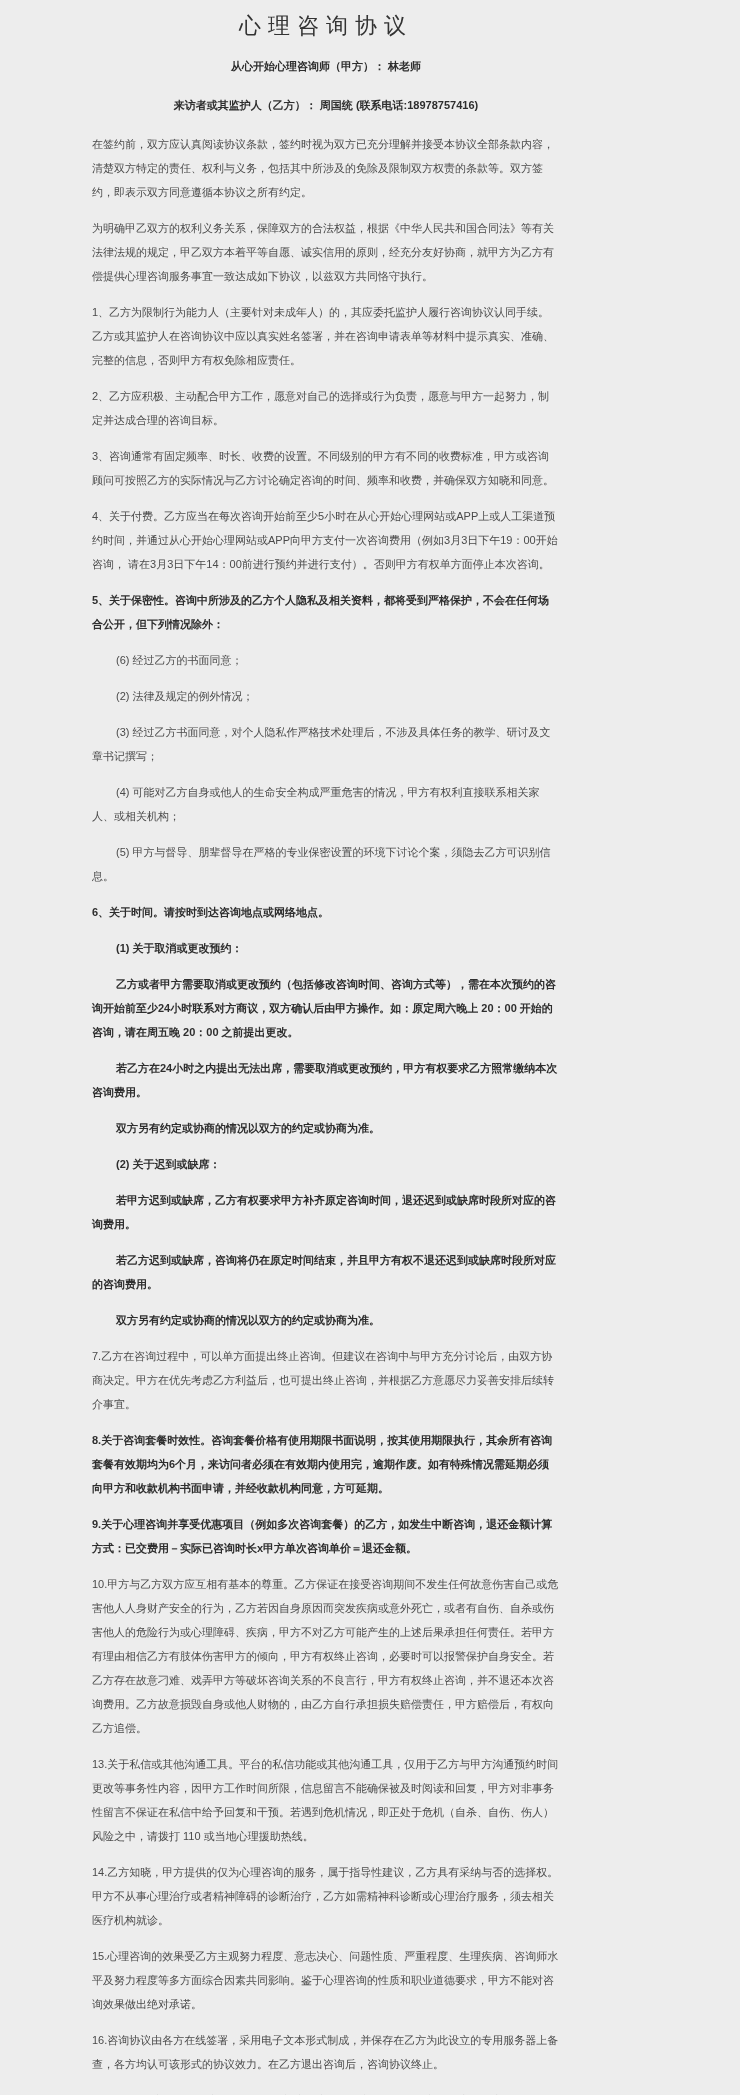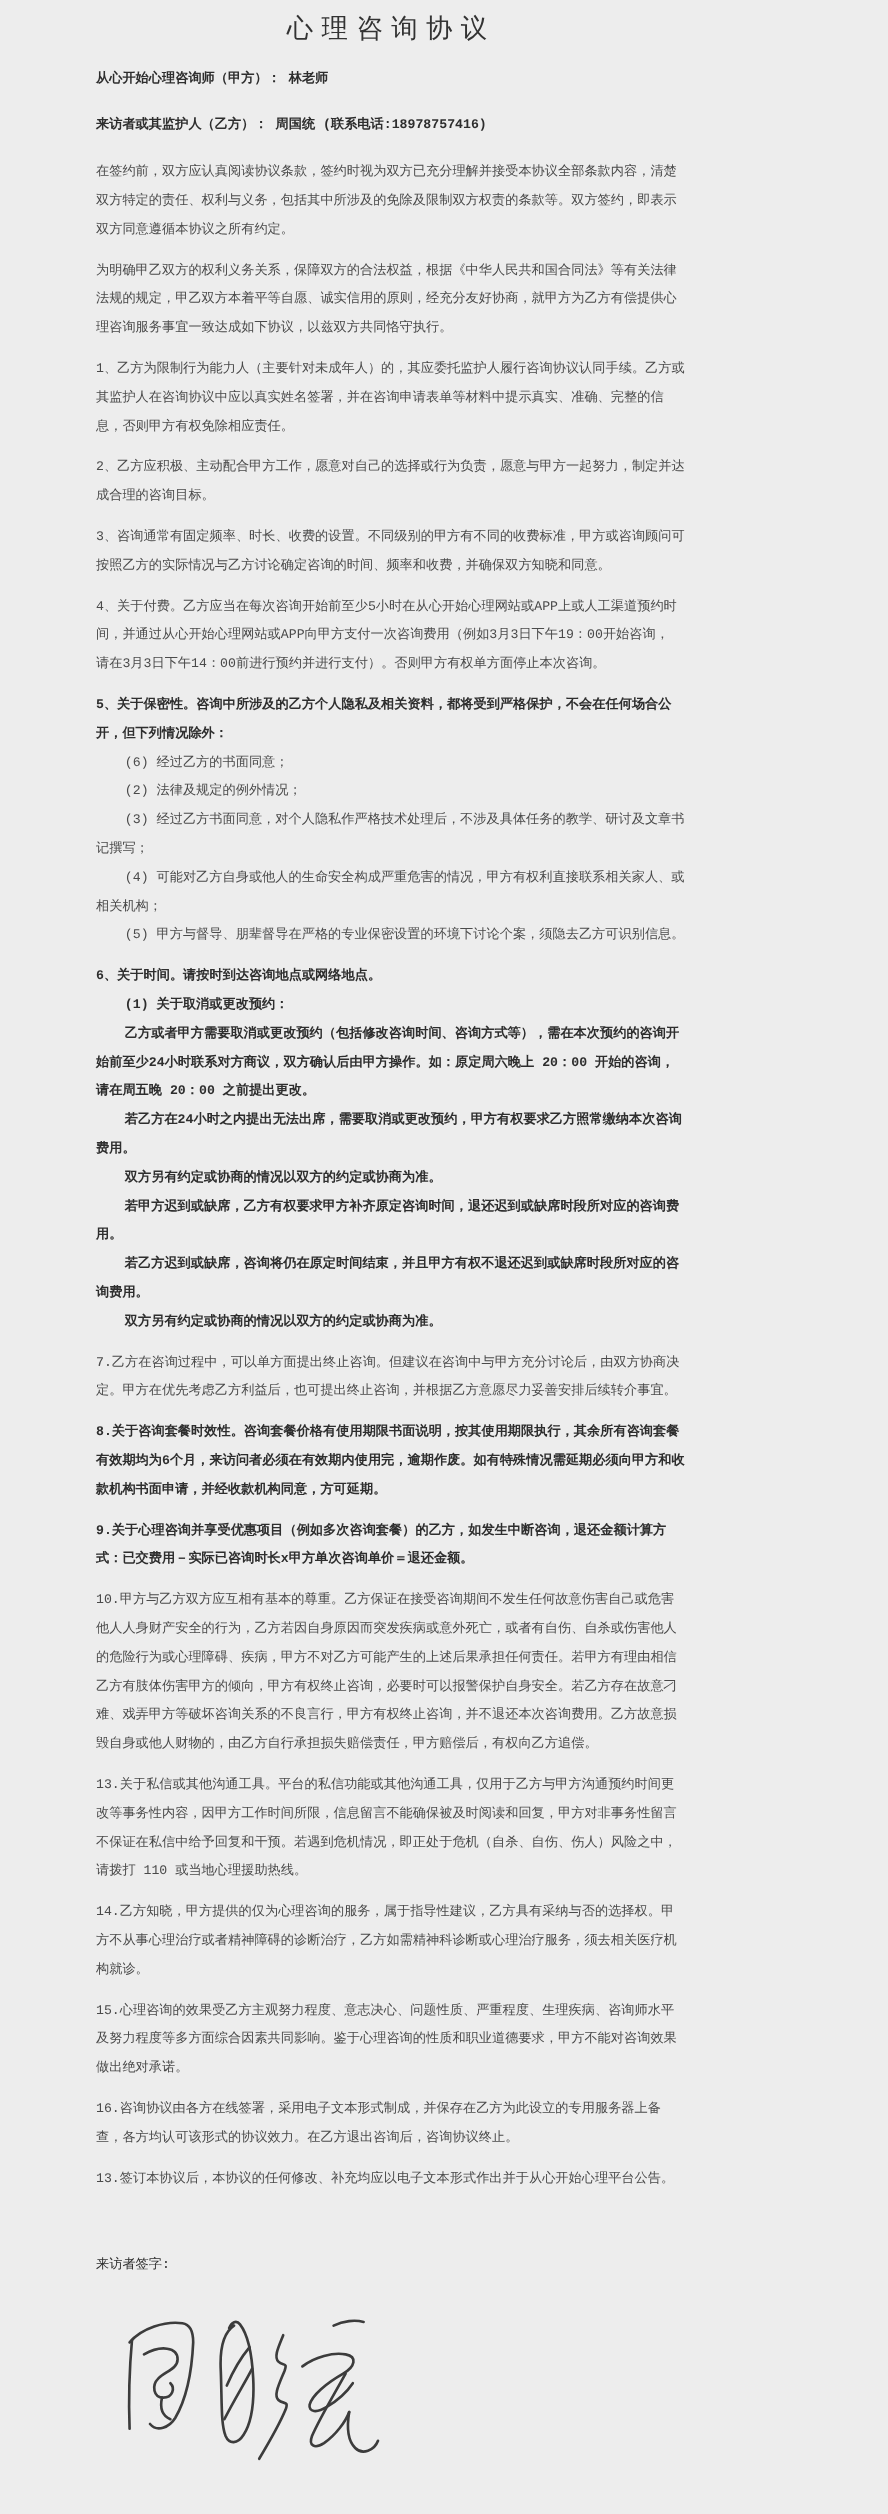--- a/index.html
+++ b/index.html
@@ -7,32 +7,32 @@
     --text:#4a4a4a;
     --strong:#2e2e2e;
     --ink:#3c3c3c;
   }
   html,body{margin:0;padding:0;background:var(--bg);}
   .page{
     width:672px;height:2095px;box-sizing:border-box;
     padding:10px 100px 0 80px;
     background:var(--bg);
     overflow:hidden;
-    font-family:Liberation Mono, monospace;
+    font-family:Liberation Sans, sans-serif;
     font-size:11px;line-height:24px;color:var(--text);
   }
   .doc-title{
     margin:0 0 12px 0;
     font-size:22px;line-height:32px;font-weight:500;
     color:#333;text-align:center;letter-spacing:7px;
   }
   .party{
-    margin:0 0 14px 0;font-weight:700;color:var(--strong);line-height:25px;
+    margin:0 0 14px 0;font-weight:700;color:var(--strong);line-height:25px;text-align:center;
   }
-  .clause{margin:0;}
+  .clause{margin:12px;}
   .clause.top{margin-top:10px;}
   .clause.bold{font-weight:700;color:var(--strong);}
   .clause.sub{text-indent:24px;}
   .sign-label{margin:48px 0 4px 0;color:var(--strong);}
   .sig-wrap{margin:12px 0 0 18px;height:150px;}
   .sig-wrap svg{display:block;}
   .doc-date{
     margin:50px 0 0 0;text-align:right;padding-right:150px;color:var(--strong);
   }
 </style>
@@ -58,20 +58,21 @@
       <p class="clause sub">(6) 经过乙方的书面同意；</p>
       <p class="clause sub">(2) 法律及规定的例外情况；</p>
       <p class="clause sub">(3) 经过乙方书面同意，对个人隐私作严格技术处理后，不涉及具体任务的教学、研讨及文章书记撰写；</p>
       <p class="clause sub">(4) 可能对乙方自身或他人的生命安全构成严重危害的情况，甲方有权利直接联系相关家人、或相关机构；</p>
       <p class="clause sub">(5) 甲方与督导、朋辈督导在严格的专业保密设置的环境下讨论个案，须隐去乙方可识别信息。</p>
       <p class="clause top bold">6、关于时间。请按时到达咨询地点或网络地点。</p>
       <p class="clause sub bold">(1) 关于取消或更改预约：</p>
       <p class="clause sub bold">乙方或者甲方需要取消或更改预约（包括修改咨询时间、咨询方式等），需在本次预约的咨询开始前至少24小时联系对方商议，双方确认后由甲方操作。如：原定周六晚上 20：00 开始的咨询，请在周五晚 20：00 之前提出更改。</p>
       <p class="clause sub bold">若乙方在24小时之内提出无法出席，需要取消或更改预约，甲方有权要求乙方照常缴纳本次咨询费用。</p>
       <p class="clause sub bold">双方另有约定或协商的情况以双方的约定或协商为准。</p>
+      <p class="clause sub bold">(2) 关于迟到或缺席：</p>
       <p class="clause sub bold">若甲方迟到或缺席，乙方有权要求甲方补齐原定咨询时间，退还迟到或缺席时段所对应的咨询费用。</p>
       <p class="clause sub bold">若乙方迟到或缺席，咨询将仍在原定时间结束，并且甲方有权不退还迟到或缺席时段所对应的咨询费用。</p>
       <p class="clause sub bold">双方另有约定或协商的情况以双方的约定或协商为准。</p>
       <p class="clause top">7.乙方在咨询过程中，可以单方面提出终止咨询。但建议在咨询中与甲方充分讨论后，由双方协商决定。甲方在优先考虑乙方利益后，也可提出终止咨询，并根据乙方意愿尽力妥善安排后续转介事宜。</p>
       <p class="clause top bold">8.关于咨询套餐时效性。咨询套餐价格有使用期限书面说明，按其使用期限执行，其余所有咨询套餐有效期均为6个月，来访问者必须在有效期内使用完，逾期作废。如有特殊情况需延期必须向甲方和收款机构书面申请，并经收款机构同意，方可延期。</p>
       <p class="clause top bold">9.关于心理咨询并享受优惠项目（例如多次咨询套餐）的乙方，如发生中断咨询，退还金额计算方式：已交费用－实际已咨询时长x甲方单次咨询单价＝退还金额。</p>
       <p class="clause top">10.甲方与乙方双方应互相有基本的尊重。乙方保证在接受咨询期间不发生任何故意伤害自己或危害他人人身财产安全的行为，乙方若因自身原因而突发疾病或意外死亡，或者有自伤、自杀或伤害他人的危险行为或心理障碍、疾病，甲方不对乙方可能产生的上述后果承担任何责任。若甲方有理由相信乙方有肢体伤害甲方的倾向，甲方有权终止咨询，必要时可以报警保护自身安全。若乙方存在故意刁难、戏弄甲方等破坏咨询关系的不良言行，甲方有权终止咨询，并不退还本次咨询费用。乙方故意损毁自身或他人财物的，由乙方自行承担损失赔偿责任，甲方赔偿后，有权向乙方追偿。</p>
       <p class="clause top">13.关于私信或其他沟通工具。平台的私信功能或其他沟通工具，仅用于乙方与甲方沟通预约时间更改等事务性内容，因甲方工作时间所限，信息留言不能确保被及时阅读和回复，甲方对非事务性留言不保证在私信中给予回复和干预。若遇到危机情况，即正处于危机（自杀、自伤、伤人）风险之中，请拨打 110 或当地心理援助热线。</p>
       <p class="clause top">14.乙方知晓，甲方提供的仅为心理咨询的服务，属于指导性建议，乙方具有采纳与否的选择权。甲方不从事心理治疗或者精神障碍的诊断治疗，乙方如需精神科诊断或心理治疗服务，须去相关医疗机构就诊。</p>
       <p class="clause top">15.心理咨询的效果受乙方主观努力程度、意志决心、问题性质、严重程度、生理疾病、咨询师水平及努力程度等多方面综合因素共同影响。鉴于心理咨询的性质和职业道德要求，甲方不能对咨询效果做出绝对承诺。</p>

